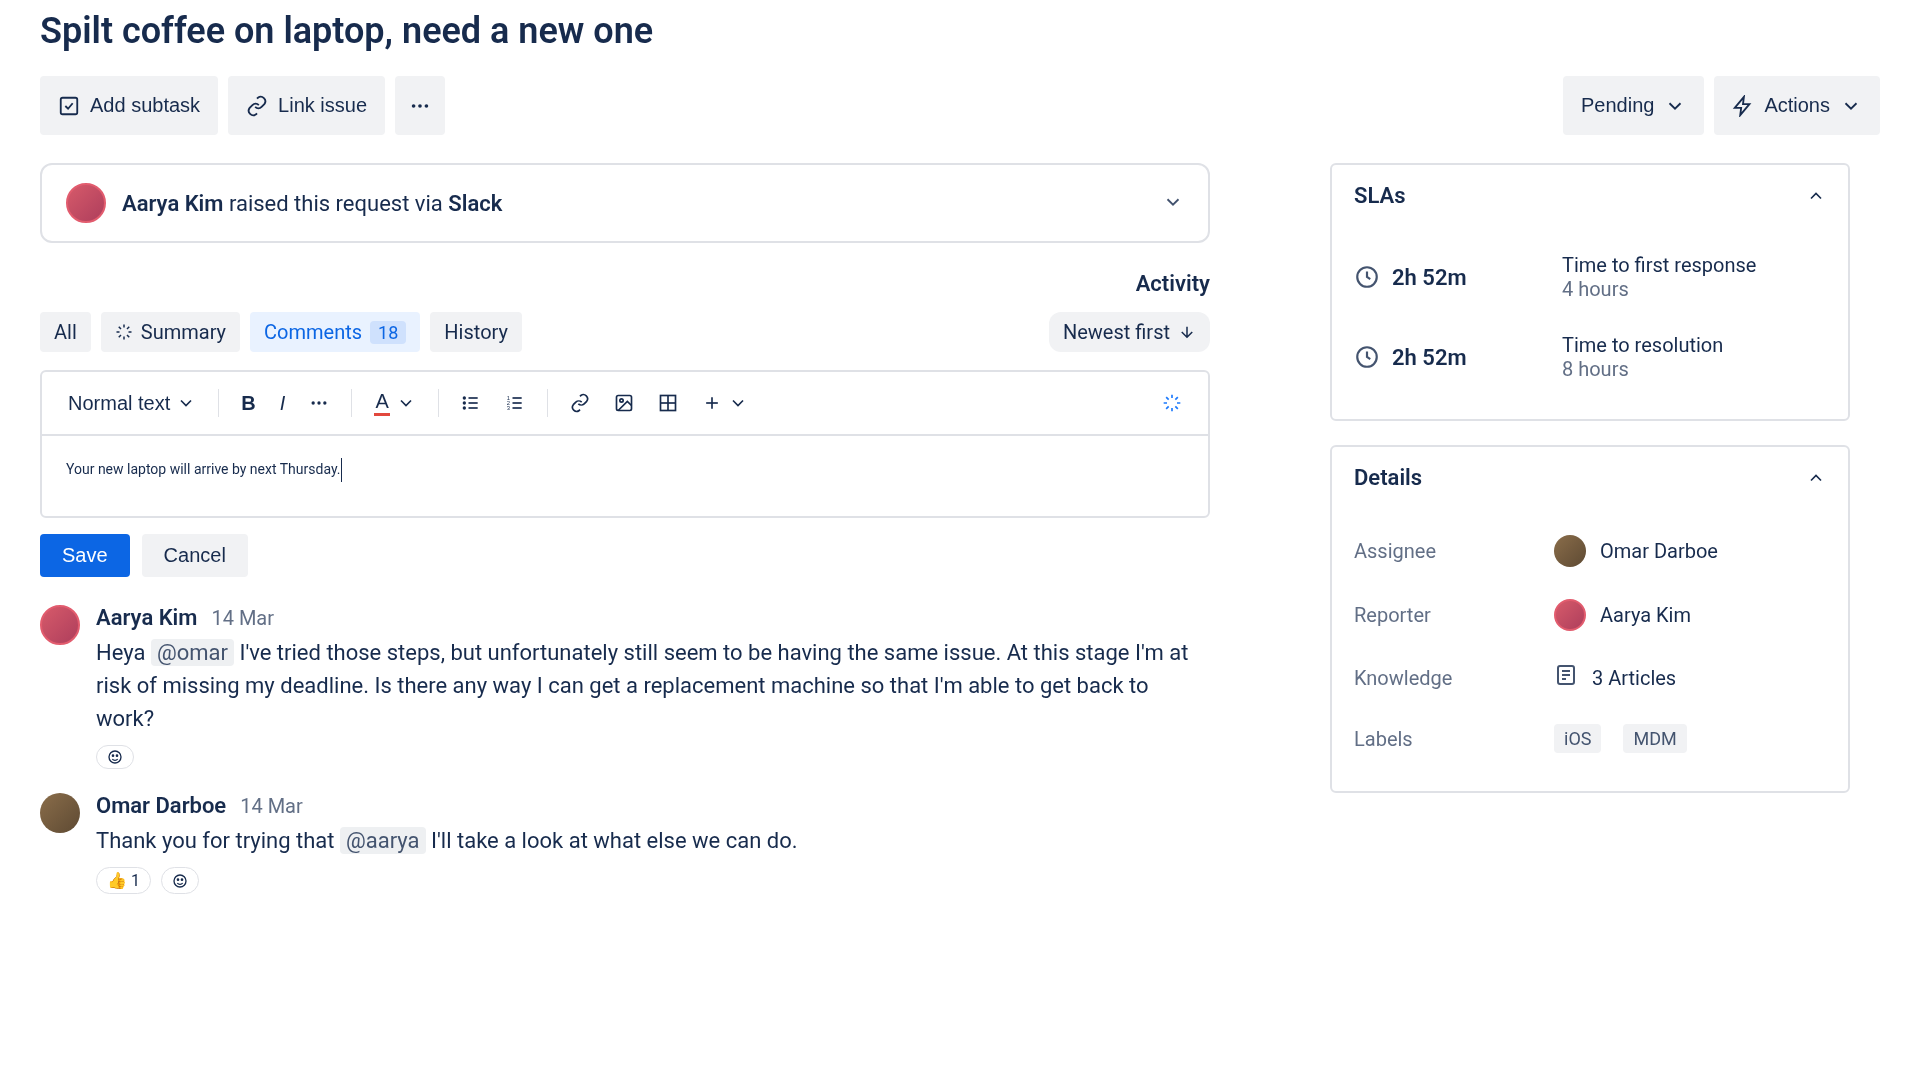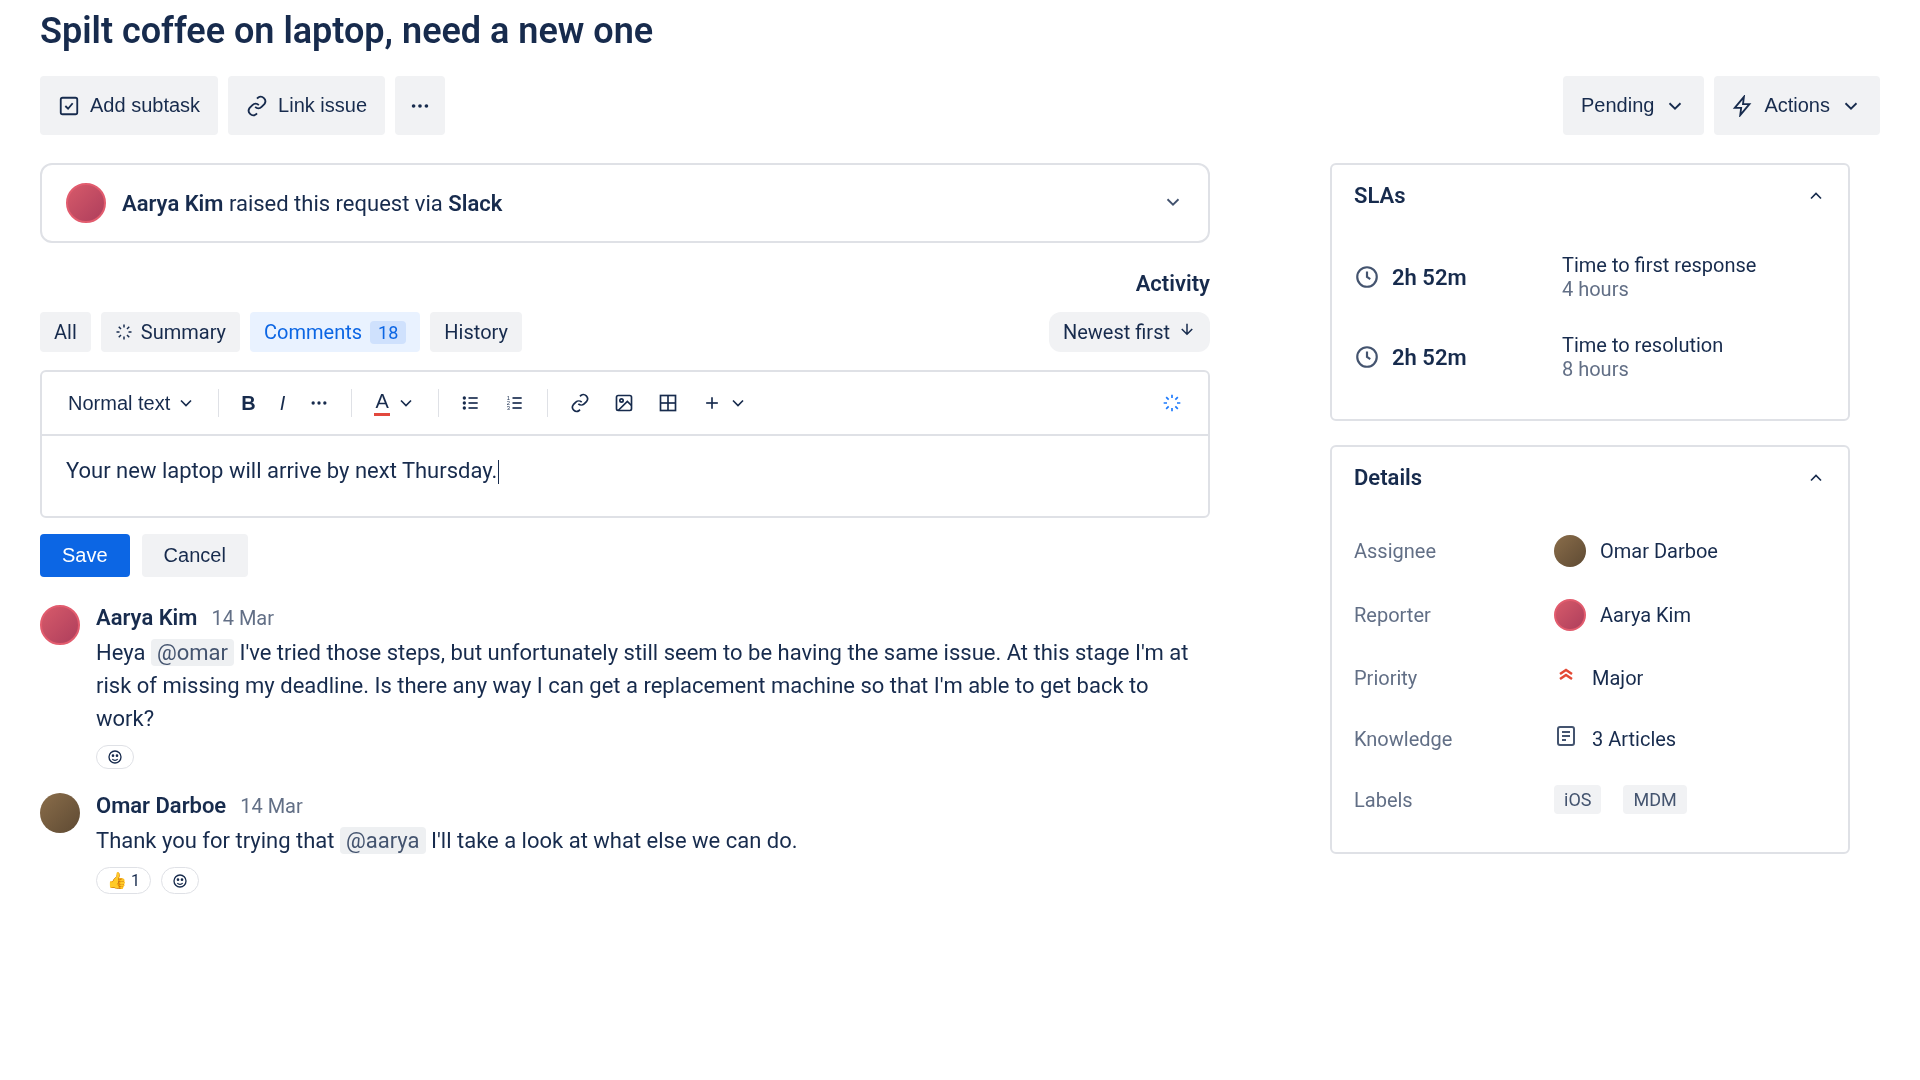--- a/index.html
+++ b/index.html
@@ -69,32 +69,32 @@
   .section-label { font-size: 22px; font-weight:600; margin-bottom:16px;text-align:right; }
   .tabs-row { display:flex; align-items:center; gap:10px; margin-bottom:18px; }
   .tab {
     background:#f1f2f4; border-radius:4px; padding:8px 14px;
     font-size:20px; color:#172b4d; display:inline-flex; align-items:center; gap:8px;
     cursor:pointer;
   }
   .tab.active { background:#e9f2ff; color:#0c66e4; }
   .tab .count { background:#cfe1fd; border-radius:4px; padding:1px 8px; font-size:18px; }
   .spacer { flex:1; }
-  .sort { background:#f1f2f4; border-radius:12px; padding:8px 14px; font-size:20px; display:inline-flex; align-items:flex-start; gap:8px; cursor:pointer;}
+  .sort { background:#f1f2f4; border-radius:12px; padding:8px 14px; font-size:20px; display:inline-flex; align-items:center; gap:8px; cursor:pointer;}
   .editor {
     border:2px solid #dfe1e6; border-radius:6px; margin-bottom:16px;
   }
   .editor-toolbar {
     display:flex; align-items:center; gap:8px;
     padding:12px 18px; border-bottom:2px solid #dfe1e6;
   }
   .et-btn { background:none;border:none;cursor:pointer;padding:6px 8px;border-radius:4px;color:#172b4d;font-size:20px;display:inline-flex;align-items:center;gap:6px; }
   .et-btn svg{width:20px;height:20px;}
   .et-sep { width:1px;height:28px;background:#dfe1e6;margin:0 6px; }
-  .editor-body { padding:22px 24px; font-size:22px; min-height:80px; }
+  .editor-body { padding:22px 24px; font-size:14px; min-height:80px; }
   .cursor-caret { display:inline-block;width:1px;height:24px;background:#172b4d;vertical-align:middle;margin-left:1px;}
   .editor-actions { display:flex; gap:12px; margin-bottom:28px; }
   .btn-primary { background:#0c66e4;color:#fff;border:none;border-radius:4px;padding:10px 22px;font-size:20px;font-weight:500;cursor:pointer;}
   .btn-secondary { background:#f1f2f4;color:#172b4d;border:none;border-radius:4px;padding:10px 22px;font-size:20px;font-weight:500;cursor:pointer;}
   .comment { display:flex; gap:16px; margin-bottom:24px; }
   .comment .body { flex:1; }
   .comment .hdr { display:flex;align-items:baseline;gap:14px;margin-bottom:6px; }
   .comment .author { font-size:22px; font-weight:600; }
   .comment .date { font-size:20px; color:#626f86;text-align:right; }
   .comment .text { font-size:22px; line-height:1.5; }
@@ -402,32 +402,20 @@
             </span>
         </div>
         <div class="detail-row">
           <span class="detail-label">Reporter</span>
           <span class="detail-val">
               <span class="avatar aarya" style="width:32px;height:32px"></span>
               <span>Aarya Kim</span>
             </span>
         </div>
         <div class="detail-row">
-          <span class="detail-label">Priority</span>
-          <span class="detail-val">
-            <span>
-              <svg width="24" height="24" viewBox="0 0 24 24" fill="none" stroke="#e34935" stroke-width="2.5">
-                  <path d="M6 16l6-4 6 4"></path>
-                  <path d="M6 11l6-4 6 4"></path>
-                </svg>
-            </span>
-            <span>Major</span>
-          </span>
-        </div>
-        <div class="detail-row">
           <span class="detail-label">Knowledge</span>
           <span class="detail-val">
             <span>
               <svg width="24" height="24" viewBox="0 0 24 24" fill="none" stroke="#44546f" stroke-width="2">
                   <rect x="4" y="3" width="16" height="18" rx="2"></rect>
                   <line x1="8" y1="8" x2="16" y2="8"></line>
                   <line x1="8" y1="12" x2="16" y2="12"></line>
                   <line x1="8" y1="16" x2="12" y2="16"></line>
                 </svg>
             </span>

